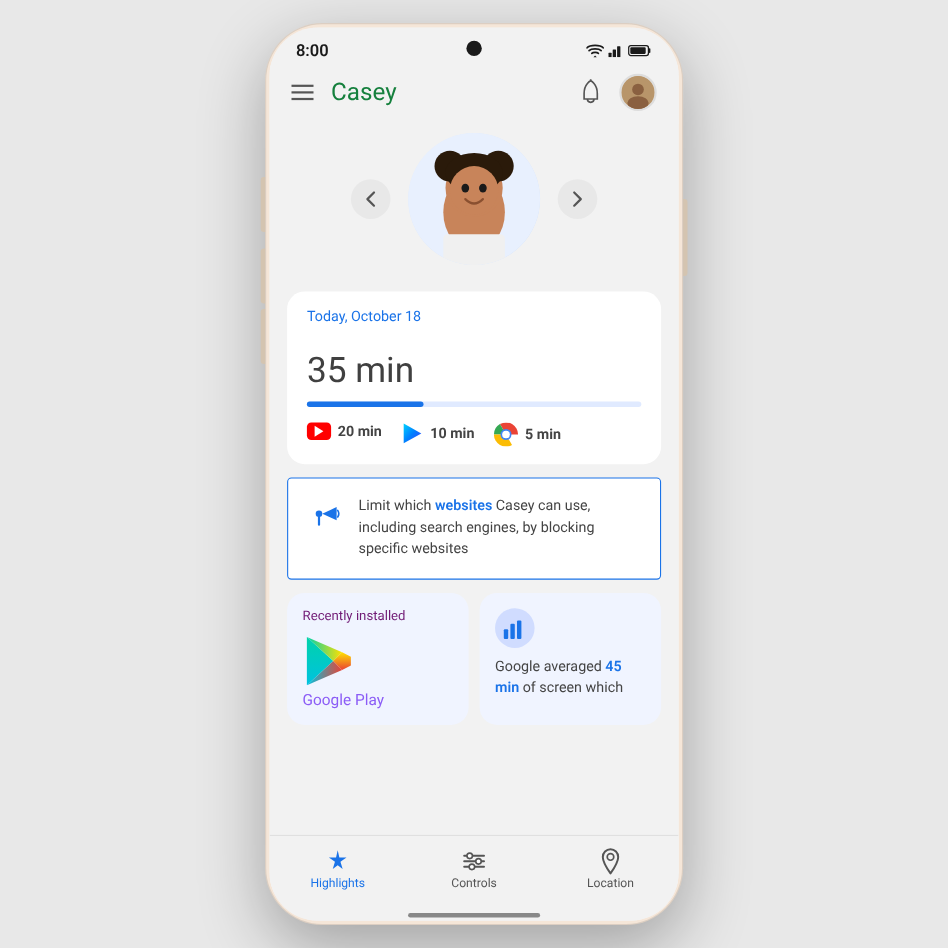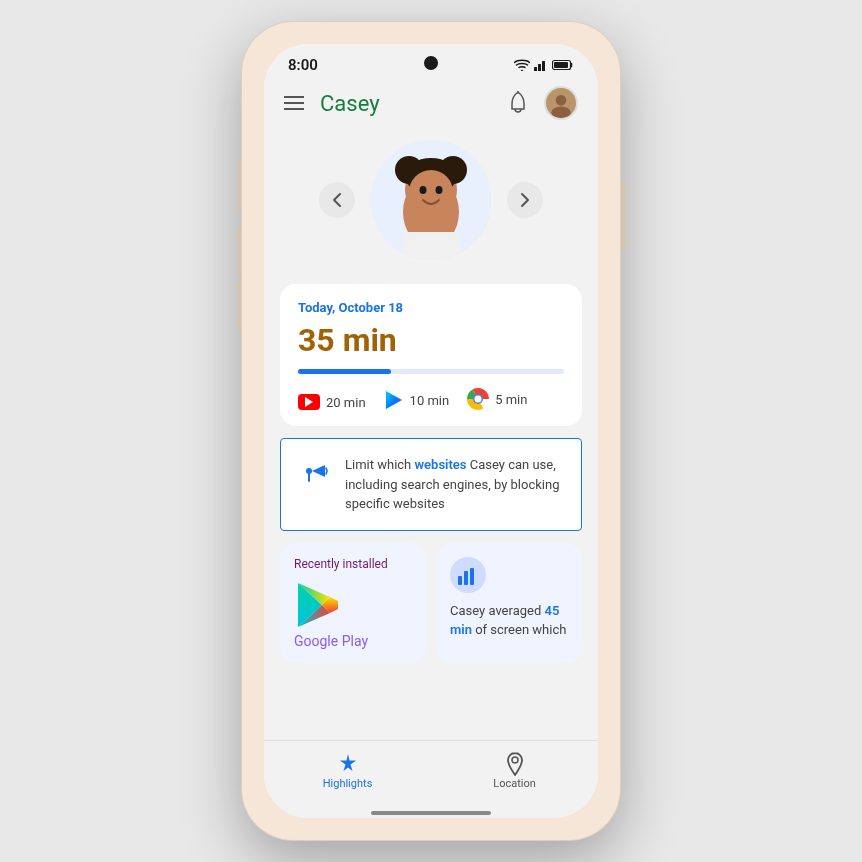--- a/index.html
+++ b/index.html
@@ -10,21 +10,21 @@
       align-items: center;
       min-height: 100vh;
       font-family: 'Google Sans', Roboto, Arial, sans-serif;
     }
 
     .phone-outer {
       width: 380px;
       height: 820px;
       background: #f5e6d8;
       border-radius: 52px;
-      padding: 23px;
+      padding: 4px;
       box-shadow: 0 20px 60px rgba(0,0,0,0.3), inset 0 0 0 1px rgba(0,0,0,0.1);
       position: relative;
     }
 
     .phone-inner {
       width: 100%;
       height: 100%;
       background: #f2f2f2;
       border-radius: 44px;
       overflow: hidden;
@@ -216,50 +216,51 @@
 
     
     .card {
       background: #ffffff;
       border-radius: 16px;
       padding: 16px 18px;
     }
 
     .date-label {
       font-size: 13px;
-      font-weight: 700;
+      font-weight: 400;
       color: #1a73e8;
-      margin-bottom: 6px;
+      margin-bottom: 21px;
     }
 
     .screen-time-value {
       font-size: 32px;
-      font-weight: 700;
-      color: #a16207;
+      font-weight: 400;
+      color: #404040;
       margin-bottom: 10px;
     }
 
     .progress-bar-container {
       width: 100%;
       height: 5px;
       background: #e0eaff;
       border-radius: 3px;
       margin-bottom: 14px;
     }
 
     .progress-bar-fill {
       height: 100%;
       background: #1a73e8;
       border-radius: 3px;
     }
 
     .app-usage-row {
       display: flex;
-      align-items: flex-end;
+      align-items: flex-start;
       gap: 18px;
+      font-weight: bold;
     }
 
     .app-usage-item {
       display: flex;
       align-items: center;
       gap: 6px;
     }
 
     .app-usage-item span {
       font-size: 13px;
@@ -620,41 +621,54 @@
 
           <div class="stats-card">
             <div class="stats-icon">
               <svg width="22" height="22" viewBox="0 0 22 22" fill="none">
                 <rect x="1" y="12" width="4" height="9" rx="1" fill="#1a73e8"></rect>
                 <rect x="7" y="7" width="4" height="14" rx="1" fill="#1a73e8"></rect>
                 <rect x="13" y="4" width="4" height="17" rx="1" fill="#1a73e8"></rect>
               </svg>
             </div>
             <div class="stats-text">
-              <span>Casey averaged </span><span class="highlight">45 min</span><span> of screen which</span>
+              <span>Google averaged </span><span class="highlight">45 min</span><span> of screen which</span>
             </div>
           </div>
         </div>
 
         <div style="height: 8px;"></div>
 
       </div>
 
       <div class="bottom-nav">
 
         <div class="nav-item active">
           <div class="nav-item-icon">
             <svg width="24" height="24" viewBox="0 0 24 24" fill="none">
               <path d="M12 2L13.5 8.5H20L14.5 12.5L16.5 19L12 15.5L7.5 19L9.5 12.5L4 8.5H10.5L12 2Z" fill="#1a73e8"></path>
               <circle cx="12" cy="12" r="2" fill="#1a73e8"></circle>
             </svg>
           </div>
           <span class="nav-item-label" style="color:#1a73e8;">Highlights</span>
         </div>
 
+        <div class="nav-item">
+          <div class="nav-item-icon">
+            <svg width="24" height="24" viewBox="0 0 24 24" fill="none">
+              <line x1="3" y1="7" x2="21" y2="7" stroke="#555" stroke-width="1.8" stroke-linecap="round"></line>
+              <line x1="3" y1="12" x2="21" y2="12" stroke="#555" stroke-width="1.8" stroke-linecap="round"></line>
+              <line x1="3" y1="17" x2="21" y2="17" stroke="#555" stroke-width="1.8" stroke-linecap="round"></line>
+              <circle cx="8" cy="7" r="2.5" fill="white" stroke="#555" stroke-width="1.5"></circle>
+              <circle cx="16" cy="12" r="2.5" fill="white" stroke="#555" stroke-width="1.5"></circle>
+              <circle cx="10" cy="17" r="2.5" fill="white" stroke="#555" stroke-width="1.5"></circle>
+            </svg>
+          </div>
+          <span class="nav-item-label">Controls</span>
+        </div>
 
         <div class="nav-item">
           <div class="nav-item-icon">
             <svg width="22" height="24" viewBox="0 0 22 24" fill="none">
               <path d="M11 1C7.13 1 4 4.13 4 8C4 13 11 23 11 23C11 23 18 13 18 8C18 4.13 14.87 1 11 1Z" stroke="#555" stroke-width="1.8" fill="none"></path>
               <circle cx="11" cy="8" r="3" stroke="#555" stroke-width="1.5" fill="none"></circle>
             </svg>
           </div>
           <span class="nav-item-label">Location</span>
         </div>

